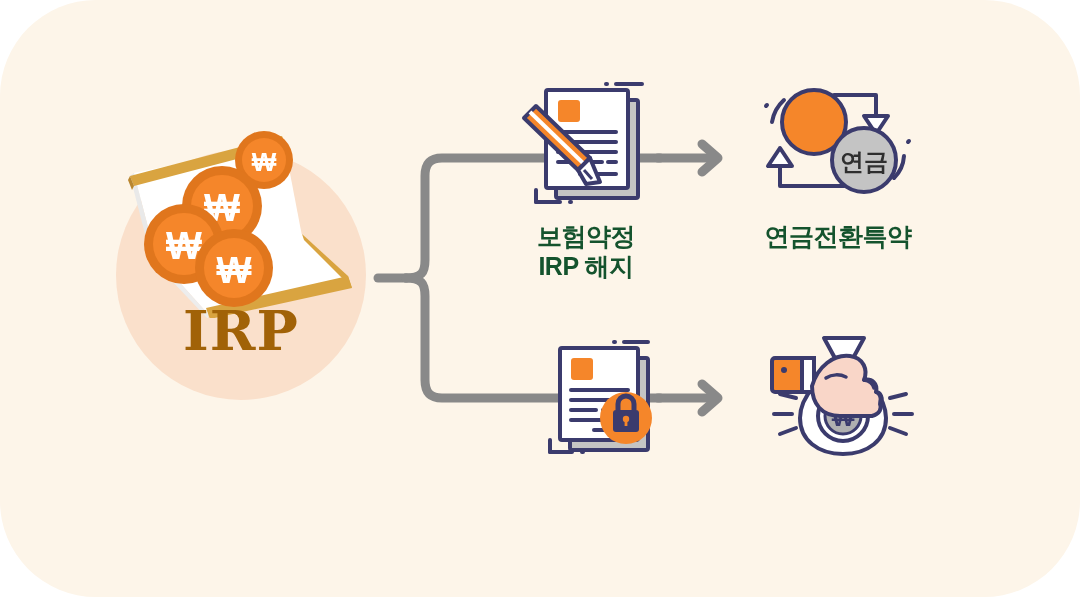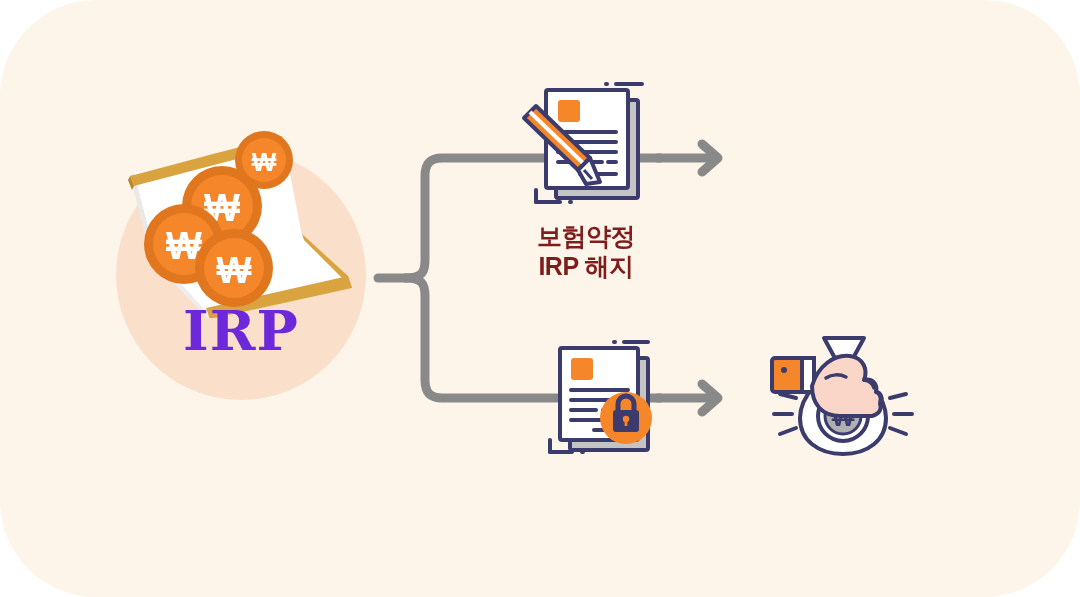--- a/index.html
+++ b/index.html
@@ -19,21 +19,21 @@
     border-radius: 96px;
     overflow: hidden;
   }
   .node {
     position: absolute;
   }
   .label {
     position: absolute;
     text-align: center;
     font-weight: bold;
-    color: #7f1d1d;
+    color: #14532d;
     letter-spacing: -0.5px;
     line-height: 1.18;
     white-space: pre-line;
     font-size: 25px;
   }
 
   
   #source-node {
     left: 116px;
     top: 150px;
@@ -50,21 +50,21 @@
   #irp-wordmark {
     position: absolute;
     left: 0;
     top: 148px;
     width: 250px;
     text-align: center;
     font-family: "DejaVu Serif", "Liberation Serif", serif;
     font-weight: bold;
     font-size: 55px;
     letter-spacing: 1px;
-    color: #6d28d9;
+    color: #a16207;
   }
   #laptop-wrap {
     position: absolute;
     left: -4px;
     top: -22px;
     width: 260px;
     height: 190px;
   }
 
   
@@ -199,21 +199,44 @@
         <line x1="12" y1="34" x2="66" y2="86" stroke="#FFFFFF" stroke-width="4"></line>
         <polygon points="60,92 72,80 82,104 68,106" fill="#FFFFFF" stroke="#3B3B6D" stroke-width="4" stroke-linejoin="round"></polygon>
         <line x1="66" y1="92" x2="74" y2="101" stroke="#3B3B6D" stroke-width="3"></line>
       </g>
     </svg>
   </div>
 
   <div class="label" id="label-terminate">보험약정
 IRP 해지</div>
 
-
+  <div class="icon-frame" id="convert-icon">
+    <svg width="160" height="120" viewBox="0 0 160 120" xmlns="http://www.w3.org/2000/svg">
+
+      <g stroke="#3B3B6D" stroke-width="4" fill="none" stroke-linecap="round">
+        <path d="M14,40 A38,38 0 0 1 26,18"></path>
+        <path d="M8,24 A4,4 0 0 1 9,23"></path>
+        <path d="M146,74 A34,34 0 0 1 136,96"></path>
+        <path d="M150,60 A4,4 0 0 1 151,59"></path>
+      </g>
+
+      <circle cx="56" cy="40" r="32" fill="#F5862A" stroke="#3B3B6D" stroke-width="4"></circle>
+
+      <path d="M76,13 L118,13 L118,36" fill="none" stroke="#3B3B6D" stroke-width="4" stroke-linecap="round" stroke-linejoin="round"></path>
+      <polygon points="106,34 130,34 118,52" fill="#FFFFFF" stroke="#3B3B6D" stroke-width="4" stroke-linejoin="round"></polygon>
+
+      <path d="M86,104 L22,104 L22,82" fill="none" stroke="#3B3B6D" stroke-width="4" stroke-linecap="round" stroke-linejoin="round"></path>
+      <polygon points="10,84 34,84 22,66" fill="#FFFFFF" stroke="#3B3B6D" stroke-width="4" stroke-linejoin="round"></polygon>
+
+      <circle cx="106" cy="78" r="32" fill="#C4C4C4" stroke="#3B3B6D" stroke-width="4"></circle>
+      <text x="106" y="88" text-anchor="middle" font-family="'Liberation Sans','DejaVu Sans',sans-serif" font-size="24" font-weight="bold" fill="#2E2E2E">연금</text>
+    </svg>
+  </div>
+
+  <div class="label" id="label-conversion">연금전환특약</div>
 
   <div class="icon-frame" id="doc-lock-icon">
     <svg width="124" height="122" viewBox="0 0 124 122" xmlns="http://www.w3.org/2000/svg">
       <g stroke="#3B3B6D" stroke-width="4" stroke-linecap="round" fill="none">
         <line x1="84" y1="6" x2="108" y2="6"></line>
         <line x1="74" y1="6" x2="75" y2="6"></line>
         <line x1="10" y1="104" x2="10" y2="116"></line>
         <line x1="10" y1="116" x2="32" y2="116"></line>
         <line x1="42" y1="116" x2="43" y2="116"></line>
       </g>

